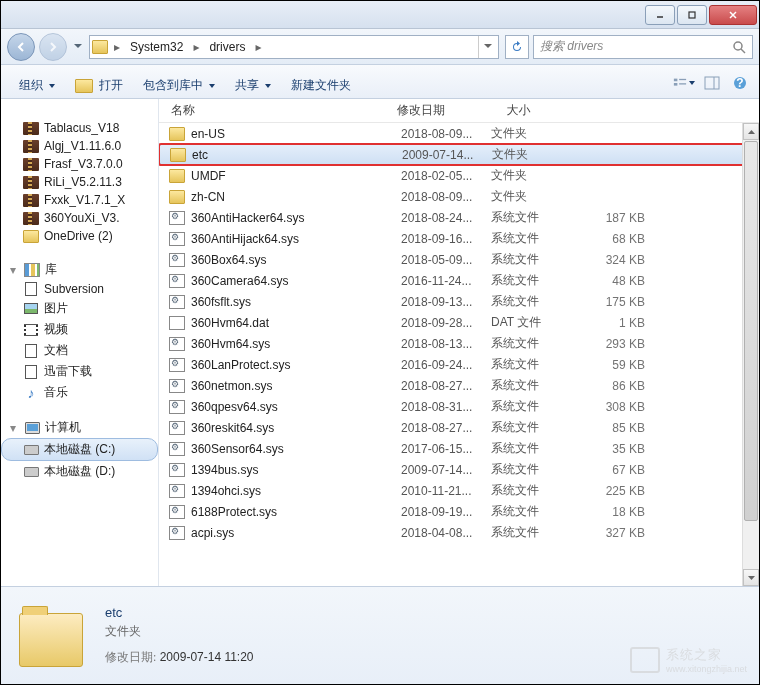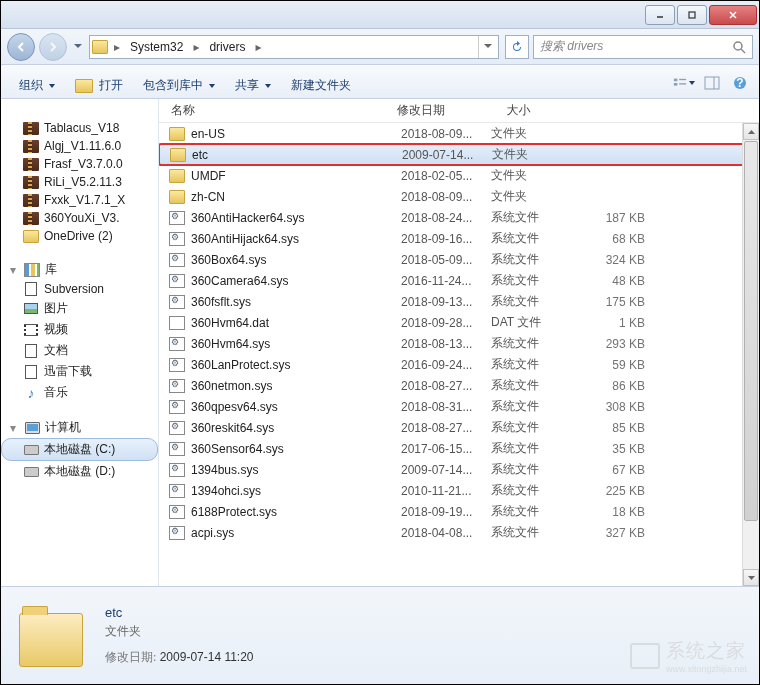--- a/index.html
+++ b/index.html
@@ -91,21 +91,21 @@
 .folder-big::before { content: ''; position: absolute; top: -8px; left: 2px; width: 24px; height: 8px; background: #f0d078; border: 1px solid #c9a438; border-bottom: none; border-radius: 2px 2px 0 0; }
 .details-text { display: flex; flex-direction: column; gap: 3px; }
 .details-name { font-size: 13px; color: #1a3e6e; }
 .details-type { color: #666; }
 .details-row { color: #666; margin-top: 6px; }
 .details-row .label { color: #777; font-family: Liberation Serif, serif; }
 .details-row .val { color: #333; }
 
 .watermark { position: absolute; right: 12px; bottom: 10px; opacity: 0.55; display: flex; align-items: center; gap: 6px; pointer-events: none; }
 .wm-ico { width: 30px; height: 26px; border: 2px solid #ccc; border-radius: 3px; position: relative; }
-.wm-text { font-size: 19px; color: #ccc; letter-spacing: 1px; }
+.wm-text { font-size: 13px; color: #ccc; letter-spacing: 1px; }
 .wm-sub { font-size: 9px; color: #ccc; }
 </style>
 </head>
 <body>
 
 <div class="window">
 
   <div class="titlebar">
     <div class="win-btn">
         <svg viewBox="0 0 10 10">

